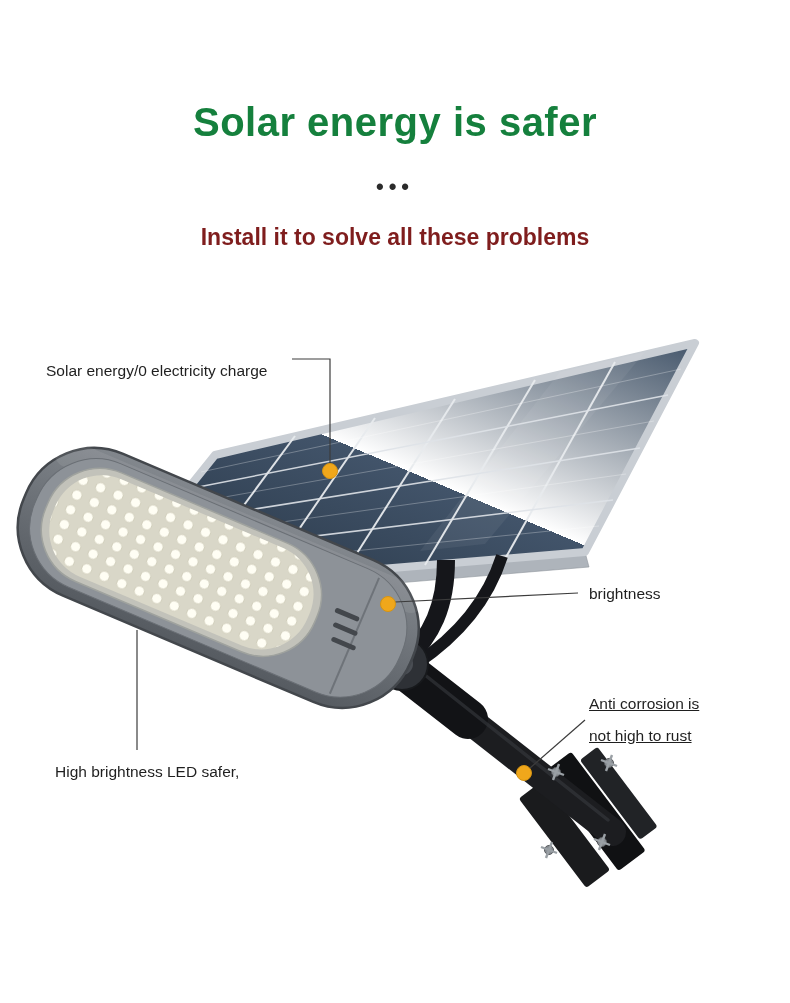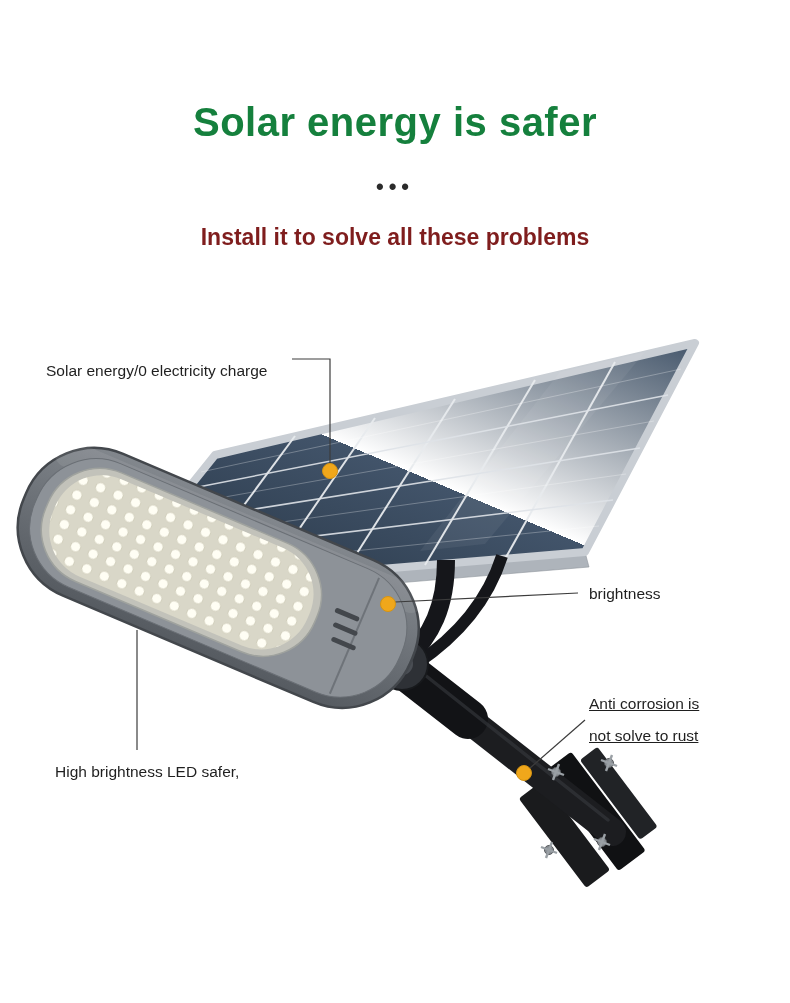--- a/index.html
+++ b/index.html
@@ -153,20 +153,20 @@
   <div class="callout co-solar">
     <div>Solar energy/0 electricity charge</div>
   </div>
 
   <div class="callout co-battery">
     <div>brightness</div>
   </div>
 
   <div class="callout co-anti">
     <div>Anti corrosion is</div>
-    <div>not solve to rust</div>
+    <div>not high to rust</div>
   </div>
 
   <div class="callout co-led">
     <div>High brightness LED safer,</div>
   </div>
 
 </div>
 
 </body></html>

